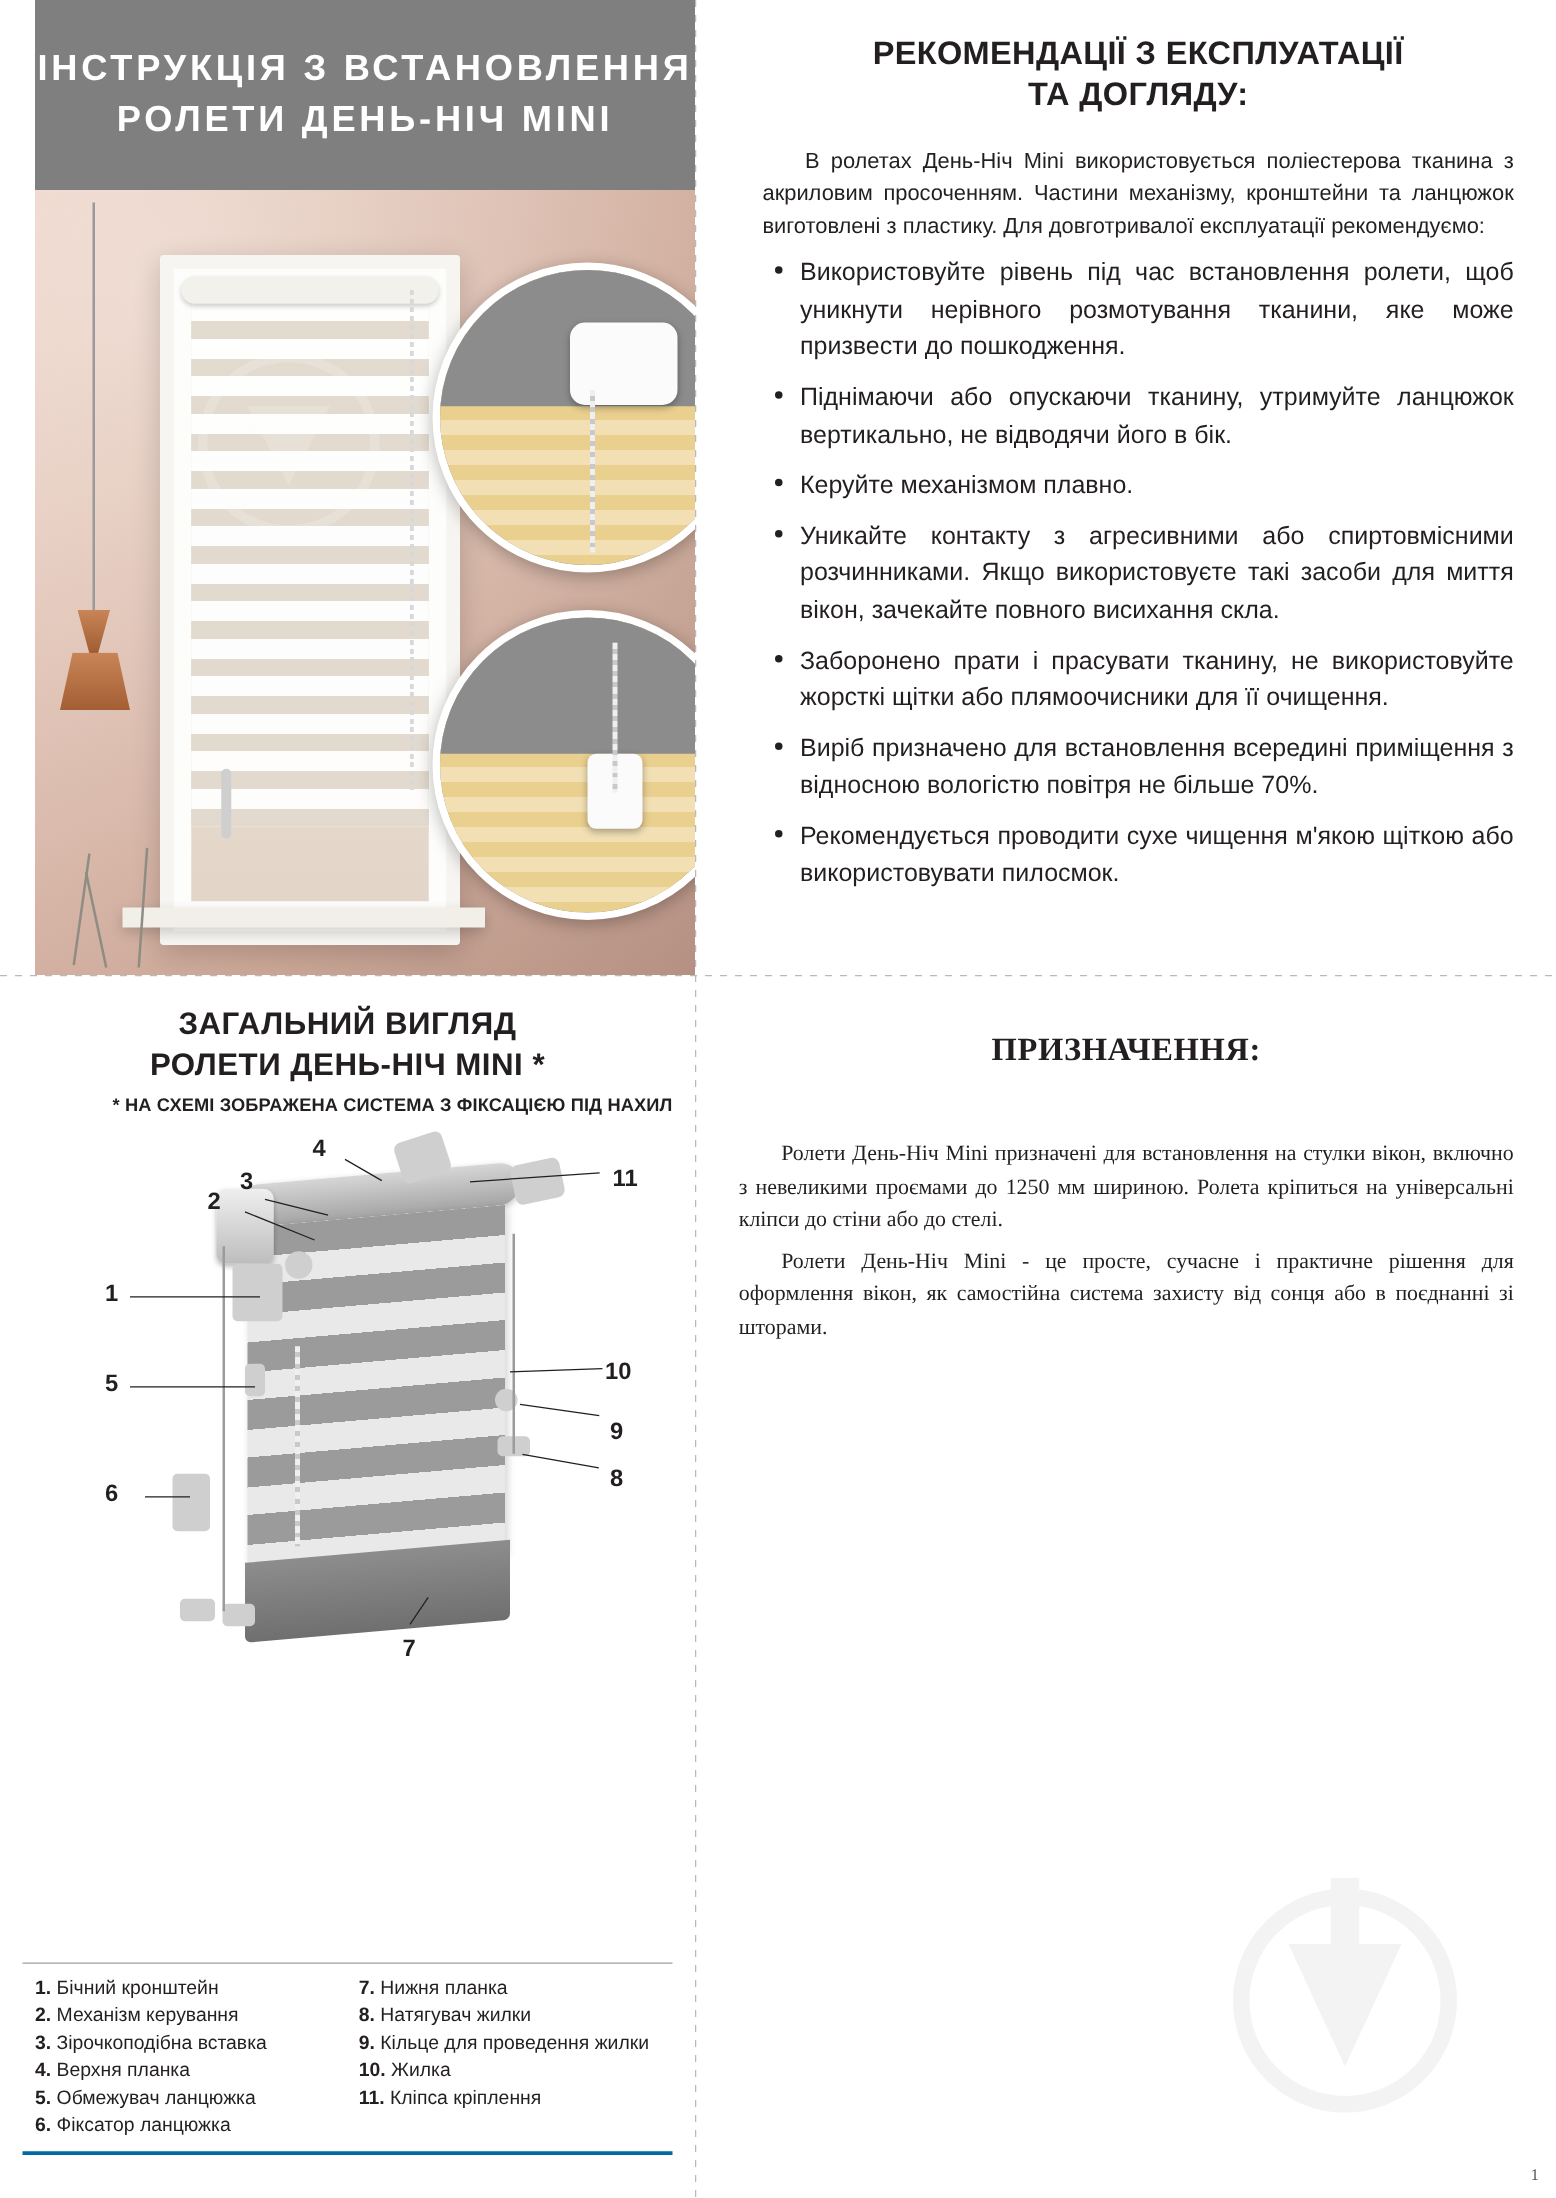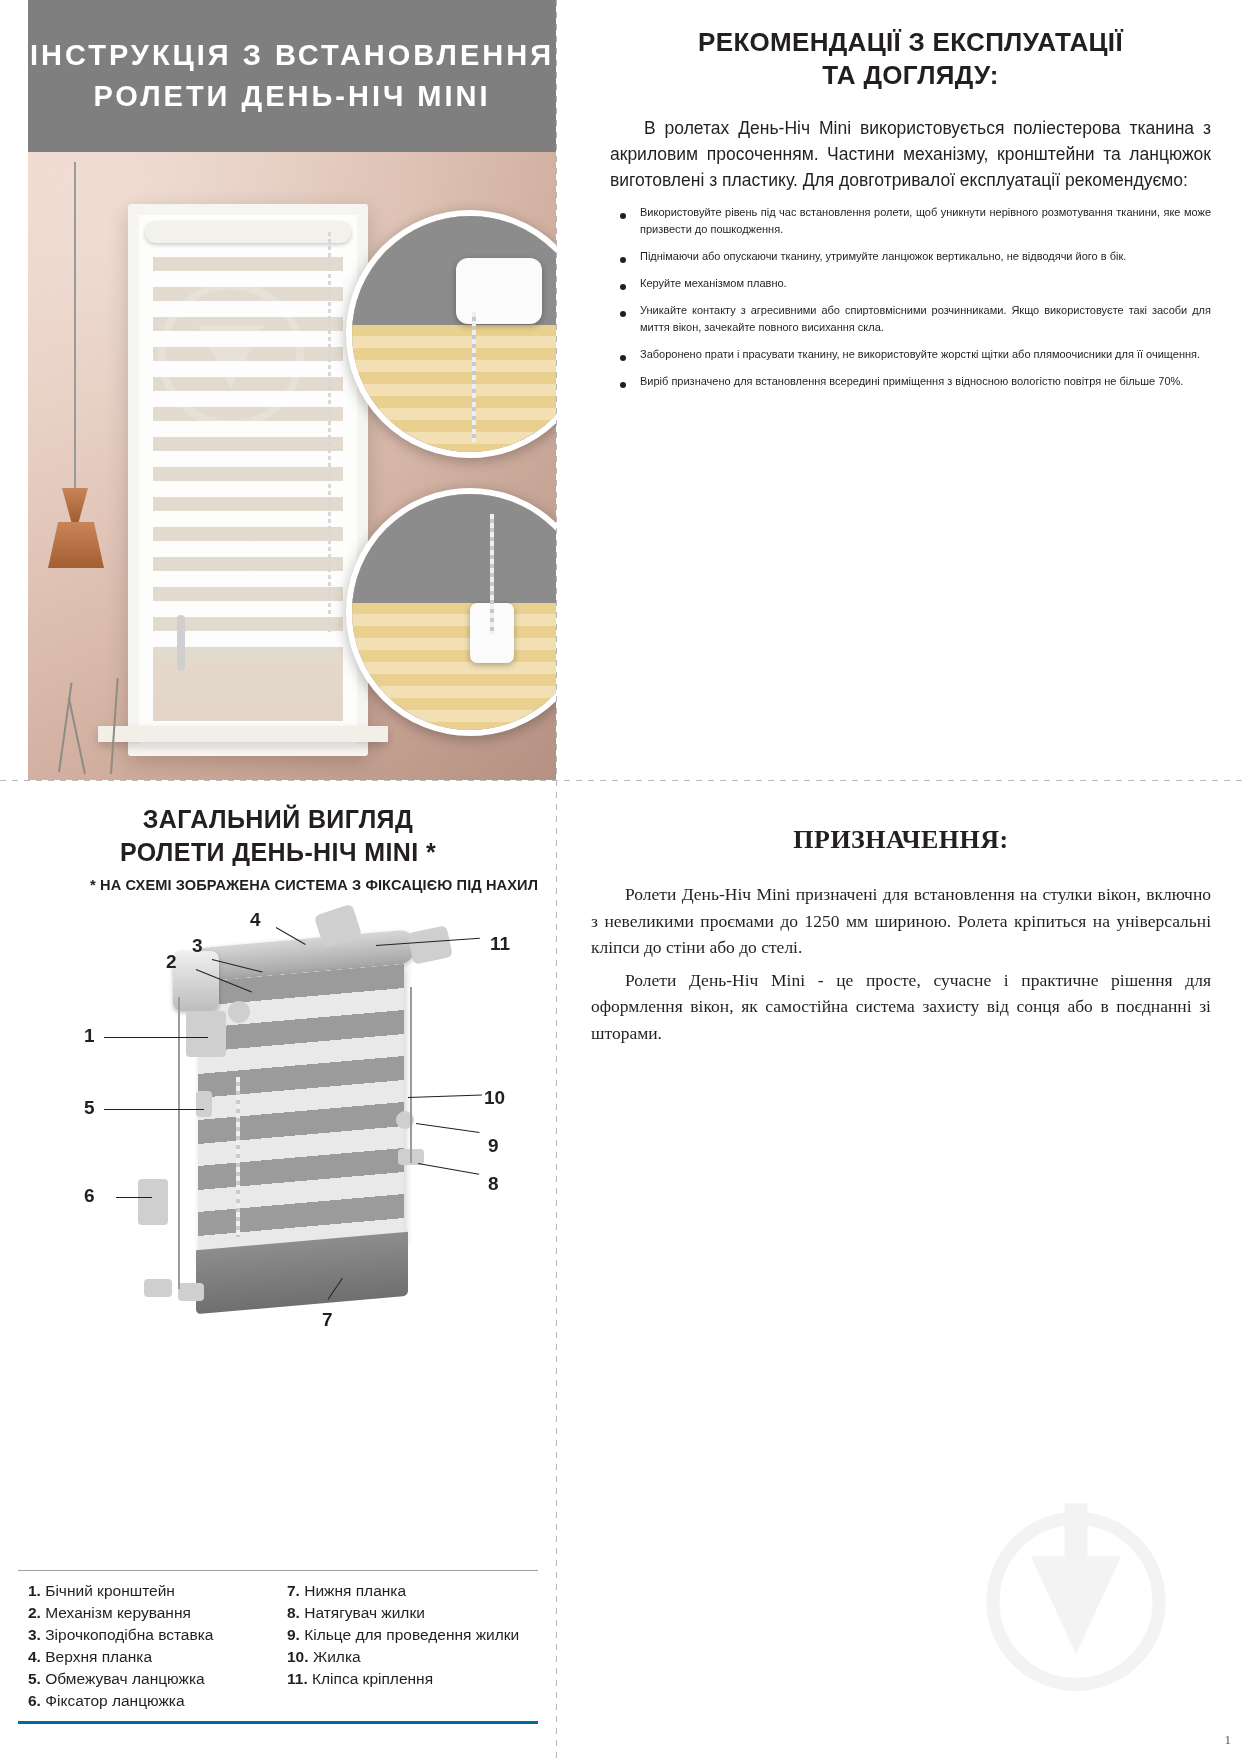--- a/index.html
+++ b/index.html
@@ -143,21 +143,21 @@
   .q2 h2{
     margin:0;text-align:center;font-size:26px;font-weight:bold;line-height:1.28;
     letter-spacing:.3px;
   }
   .q2 p.intro{
     margin:22px 0 0 0;font-size:17.5px;line-height:1.5;text-align:justify;text-indent:34px;
   }
   ul.rec{margin:6px 0 0 0;padding:0;list-style:none;}
   ul.rec li{
     position:relative;padding-left:30px;margin-top:11px;
-    font-size:11px;line-height:1.48;text-align:justify;
+    font-size:20px;line-height:1.48;text-align:justify;
   }
   ul.rec li::before{
     content:"";position:absolute;left:10px;top:9px;width:6px;height:6px;border-radius:50%;background:#231f20;
   }
   
   .q3{grid-column:1;grid-row:3;padding:22px 18px 0 18px;box-sizing:border-box;position:relative;}
   .q3 h2{
     margin:0;text-align:center;font-size:25px;font-weight:bold;line-height:1.3;letter-spacing:.4px;
   }
   .q3 .sub{
@@ -220,21 +220,21 @@
     display:grid;grid-template-columns:1fr 1fr;column-gap:18px;
     font-size:15.5px;line-height:1.42;
   }
   .legend b{font-weight:bold;}
   
   .q4{grid-column:3;grid-row:3;padding:44px 34px 16px 34px;box-sizing:border-box;position:relative;font-family:Liberation Serif, serif;}
   .q4 h2{margin:0;text-align:center;font-size:26px;font-weight:bold;letter-spacing:.5px;}
   .q4 p{
     margin:0;font-size:17.5px;line-height:1.52;text-align:justify;text-indent:34px;
   }
-  .q4 p.first{margin-top:26px;}
+  .q4 p.first{margin-top:54px;}
   .q4 p.second{margin-top:6px;}
   .big-wm{
     position:absolute;right:74px;bottom:62px;opacity:.10;
   }
   .pagenum{
     position:absolute;right:14px;bottom:10px;font-size:13px;color:#555;
   }
 </style>
 </head>
 <body>
@@ -303,20 +303,21 @@
       <span>ТА ДОГЛЯДУ:</span>
     </h2>
     <p class="intro">В ролетах День-Ніч Mini використовується поліестерова тканина з акриловим просоченням. Частини механізму, кронштейни та ланцюжок виготовлені з пластику. Для довготривалої експлуатації рекомендуємо:</p>
     <ul class="rec">
       <li>Використовуйте рівень під час встановлення ролети, щоб уникнути нерівного розмотування тканини, яке може призвести до пошкодження.</li>
       <li>Піднімаючи або опускаючи тканину, утримуйте ланцюжок вертикально, не відводячи його в бік.</li>
       <li>Керуйте механізмом плавно.</li>
       <li>Уникайте контакту з агресивними або спиртовмісними розчинниками. Якщо використовуєте такі засоби для миття вікон, зачекайте повного висихання скла.</li>
       <li>Заборонено прати і прасувати тканину, не використовуйте жорсткі щітки або плямоочисники для її очищення.</li>
       <li>Виріб призначено для встановлення всередині приміщення з відносною вологістю повітря не більше 70%.</li>
+      <li>Рекомендується проводити сухе чищення м'якою щіткою або використовувати пилосмок.</li>
     </ul>
   </div>
 
   <div class="q3">
     <h2>
       <span>ЗАГАЛЬНИЙ ВИГЛЯД</span><br>
       <span>РОЛЕТИ  ДЕНЬ-НІЧ  MINI *</span>
     </h2>
     <div class="sub">* НА СХЕМІ ЗОБРАЖЕНА СИСТЕМА З ФІКСАЦІЄЮ ПІД НАХИЛ</div>
 

